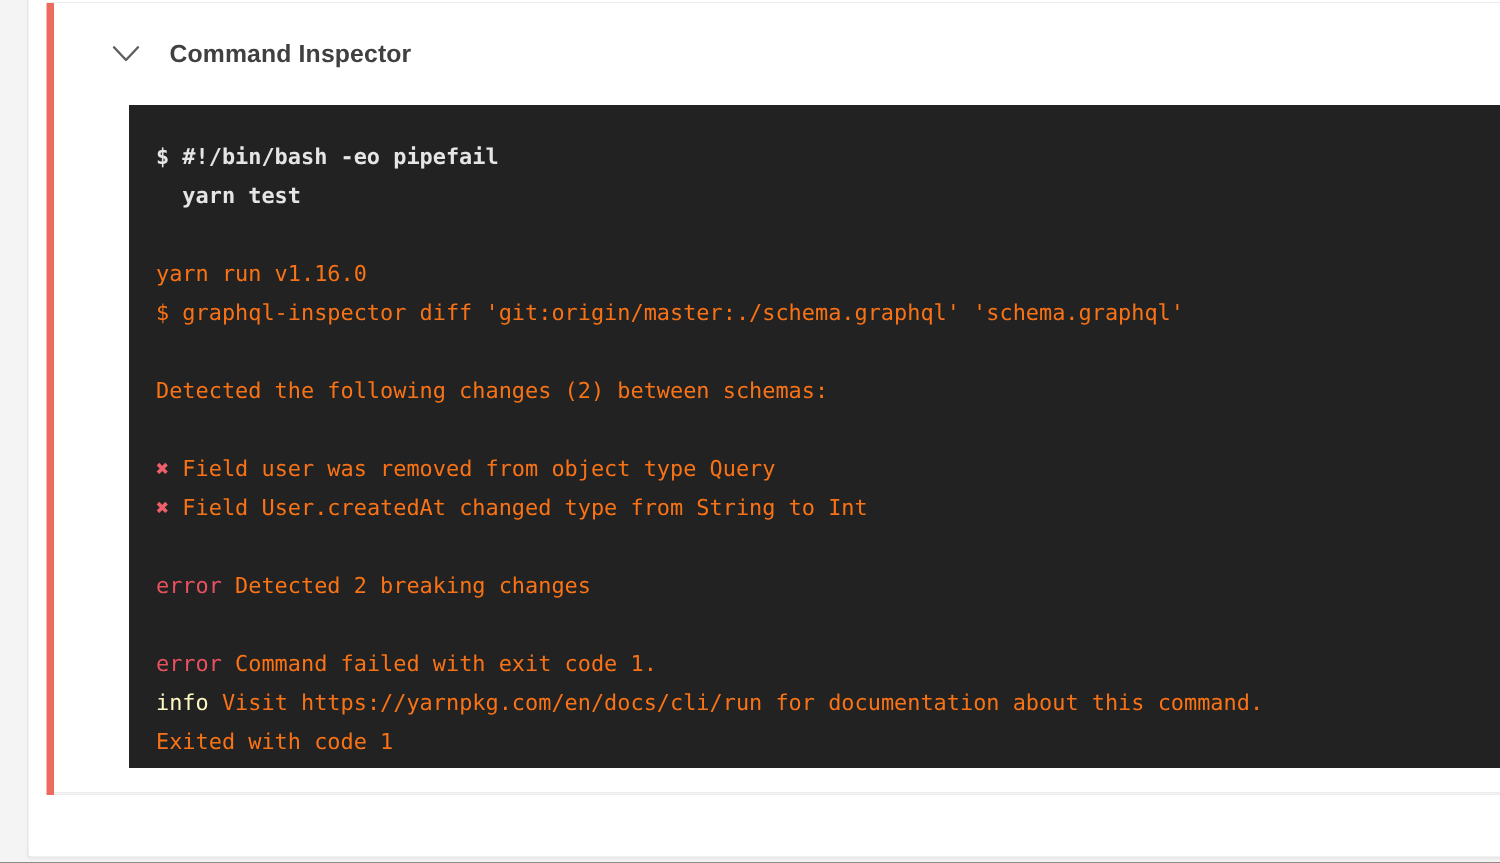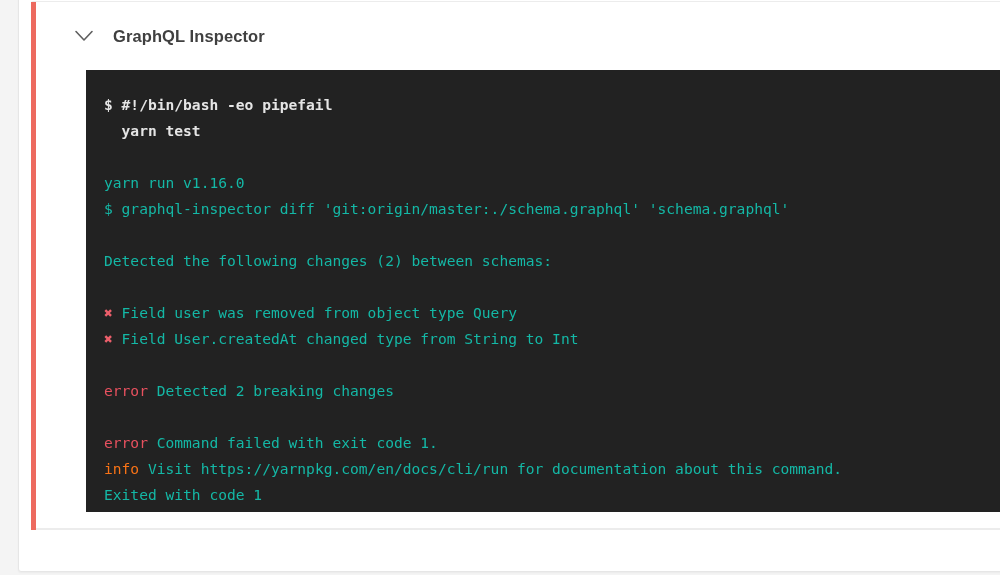--- a/index.html
+++ b/index.html
@@ -104,23 +104,23 @@
     font-size: 14.6px;
     line-height: 26px;
     color: #e8e8e8;
     white-space: pre;
   }
 
   .log-line { white-space: pre; min-height: 26px; }
   .log-line.blank { height: 26px; }
 
   .tok-bold   { font-weight: bold; color: #e5e5e5; }
-  .tok-plain  { color: #14b8a6; margin-top: 28px; }
+  .tok-plain  { color: #f97316; margin-top: 28px; }
   .tok-error  { color: #e8515f; margin-top: 36px; }
-  .tok-info   { color: #f97316; }
+  .tok-info   { color: #fef9c3; }
   .tok-cross  { color: #ec5f6b; font-weight: bold; }
 
   
   .card-footer-rule {
     position: absolute;
     left: 5px;
     right: 0;
     top: 527px;
     height: 1px;
     background: #ececec;
@@ -134,21 +134,21 @@
   <div class="build-card">
 
     <div class="status-stripe"></div>
 
     <div class="card-header">
       <span class="collapse-icon">
         <svg width="26" height="26" viewBox="0 0 26 26" aria-hidden="true">
           <path d="M5 8.5 L13 17 L21 8.5" fill="none" stroke="#5f5f5f" stroke-width="1.6" stroke-linecap="round" stroke-linejoin="round"></path>
         </svg>
       </span>
-      <span class="card-title">GraphQL Inspector</span>
+      <span class="card-title">Command Inspector</span>
     </div>
 
     <div class="terminal">
       <div class="log" id="log-body"><div class="log-line"><span class="tok-bold">$ #!/bin/bash -eo pipefail</span></div><div class="log-line"><span class="tok-bold">  yarn test</span></div><div class="log-line blank"></div><div class="log-line"><span class="tok-plain">yarn run v1.16.0</span></div><div class="log-line"><span class="tok-plain">$ graphql-inspector diff 'git:origin/master:./schema.graphql' 'schema.graphql'</span></div><div class="log-line blank"></div><div class="log-line"><span class="tok-plain">Detected the following changes (2) between schemas:</span></div><div class="log-line blank"></div><div class="log-line"><span class="tok-cross">✖</span><span class="tok-plain"> Field user was removed from object type Query</span></div><div class="log-line"><span class="tok-cross">✖</span><span class="tok-plain"> Field User.createdAt changed type from String to Int</span></div><div class="log-line blank"></div><div class="log-line"><span class="tok-error">error</span><span class="tok-plain"> Detected 2 breaking changes</span></div><div class="log-line blank"></div><div class="log-line"><span class="tok-error">error</span><span class="tok-plain"> Command failed with exit code 1.</span></div><div class="log-line"><span class="tok-info">info</span><span class="tok-plain"> Visit https://yarnpkg.com/en/docs/cli/run for documentation about this command.</span></div><div class="log-line"><span class="tok-plain">Exited with code 1</span></div></div>
     </div>
 
     <div class="card-footer-rule"></div>
   </div>
 
 </div>

